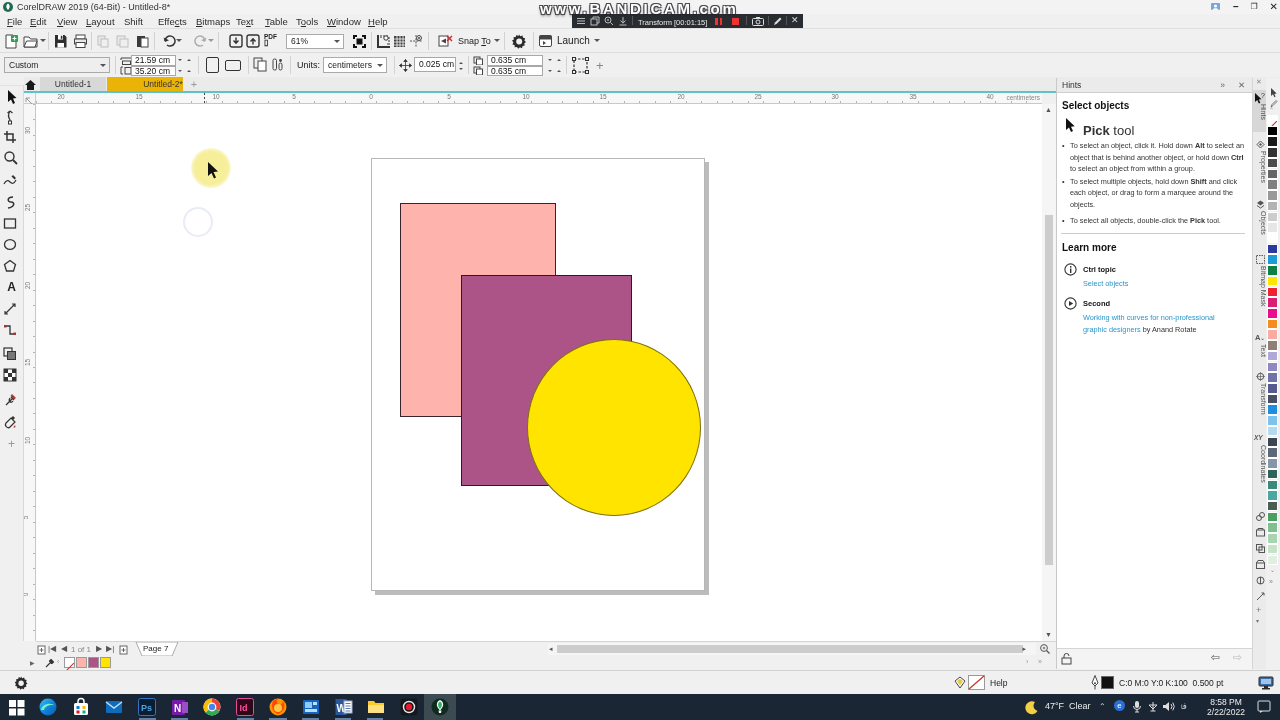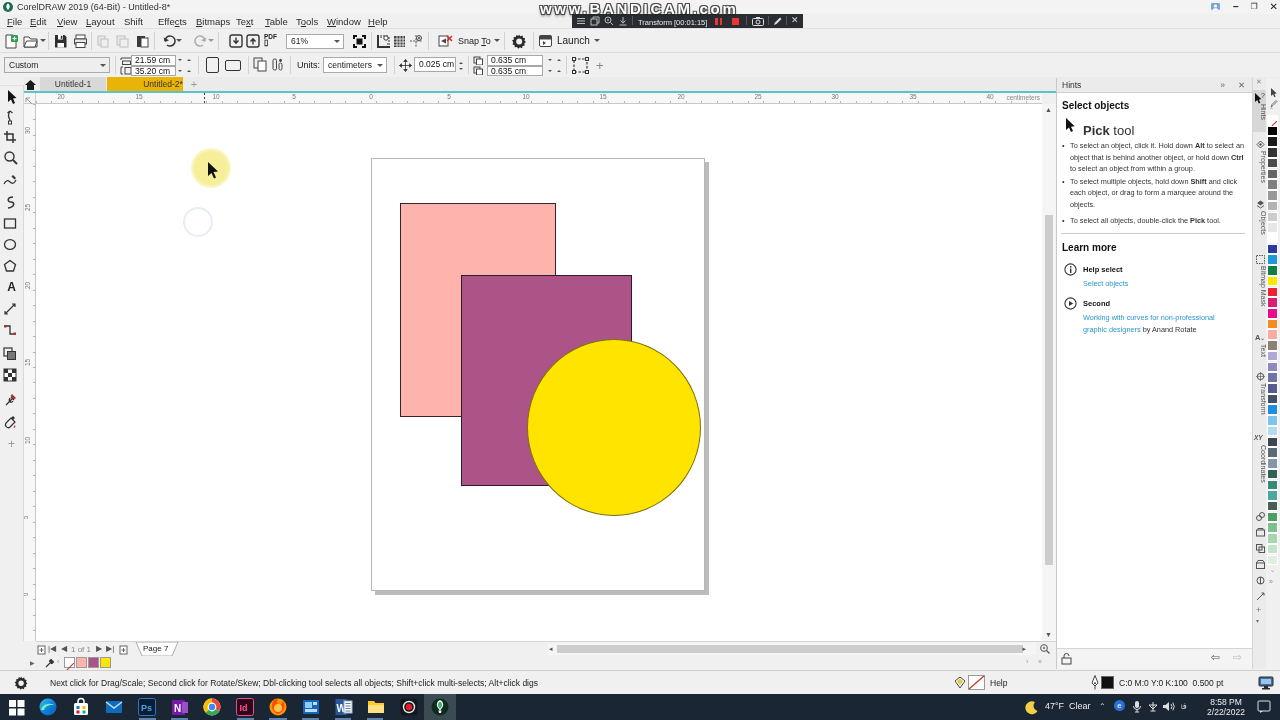--- a/index.html
+++ b/index.html
@@ -443,21 +443,20 @@
   <div class="sw" style="left:76px;background:#ffe400"></div>
   <div style="position:absolute;left:1002px;top:2px;font-size:7px;color:#999">›</div>
   <div style="position:absolute;left:1014px;top:2px;font-size:7px;color:#999">»</div>
 </div>
 
 <div class="abs" id="statusbar">
   <svg style="position:absolute;left:14px;top:5px" width="14" height="14">
       <path d="M7 0.5 L8.2 2.2 L10.2 1.6 L10.7 3.6 L12.7 4 L12 6 L13.5 7.5 L11.9 8.8 L12.4 10.8 L10.4 11.2 L9.9 13.2 L8 12.4 L6.4 13.7 L5.3 12 L3.3 12.4 L3 10.4 L1.1 9.8 L2 7.9 L0.7 6.3 L2.4 5.2 L2.1 3.2 L4.1 3 L4.8 1.1 L6.6 2 Z" fill="#2b2b2b"></path>
       <circle cx="7.1" cy="7.2" r="2.7" fill="#f0f0f0"></circle>
     </svg>
-  <div style="position:absolute;left:50px;top:7px">Next click for Drag/Scale; Second click for Rotate/Skew; Dbl-clicking tool selects all objects; Shift+click multi-selects; Alt+click digs</div>
   <svg style="position:absolute;left:953px;top:5px" width="14" height="13">
       <path d="M2 5 L7 1 L12 5 L7 12 Z" fill="#fff" stroke="#444"></path>
       <path d="M4 5 L7 2.8 L10 5 L7 9.5Z" fill="#e8c840"></path>
     </svg>
   <svg style="position:absolute;left:968px;top:4px" width="17" height="15">
       <rect x="0.5" y="0.5" width="16" height="14" fill="#fff" stroke="#999"></rect>
       <path d="M1 14 L16 1" stroke="#c0392b" stroke-width="1.3"></path>
     </svg>
   <div style="position:absolute;left:990px;top:7px">Help</div>
   <svg style="position:absolute;left:1090px;top:4px" width="10" height="15">
@@ -501,21 +500,21 @@
           <span style="flex:1">To select all objects, double-click the <b>Pick</b> tool.</span>
         </div>
     </div>
     <div style="position:absolute;left:4px;top:139px;width:184px;height:1px;background:#ccc"></div>
     <div style="position:absolute;left:5px;top:148px;font-size:10px;font-weight:bold;color:#111">Learn more</div>
     <svg style="position:absolute;left:7px;top:169px" width="13" height="13">
         <circle cx="6.5" cy="6.5" r="5.6" fill="none" stroke="#333" stroke-width="1.1"></circle>
         <rect x="6" y="5.5" width="1.4" height="4.5" fill="#333"></rect>
         <rect x="6" y="3" width="1.4" height="1.6" fill="#333"></rect>
       </svg>
-    <div style="position:absolute;left:26px;top:171px;font-size:7.5px;font-weight:bold;color:#111">Help select</div>
+    <div style="position:absolute;left:26px;top:171px;font-size:7.5px;font-weight:bold;color:#111">Ctrl topic</div>
     <div style="position:absolute;left:26px;top:185px;font-size:7.3px" class="hlink">Select objects</div>
     <svg style="position:absolute;left:7px;top:203px" width="13" height="13">
         <circle cx="6.5" cy="6.5" r="5.6" fill="none" stroke="#333" stroke-width="1.1"></circle>
         <path d="M5 4 L9.2 6.5 L5 9 Z" fill="#333"></path>
       </svg>
     <div style="position:absolute;left:26px;top:205px;font-size:7.5px;font-weight:bold;color:#111">Second</div>
     <div style="position:absolute;left:26px;top:218px;width:142px;font-size:7.3px;line-height:11.5px"><span class="hlink">Working with curves for non-professional graphic designers</span> <span style="color:#333">by Anand Rotate</span></div>
   </div>
   <div id="hintsfoot">
     <svg style="position:absolute;left:4px;top:4px" width="11" height="12">

